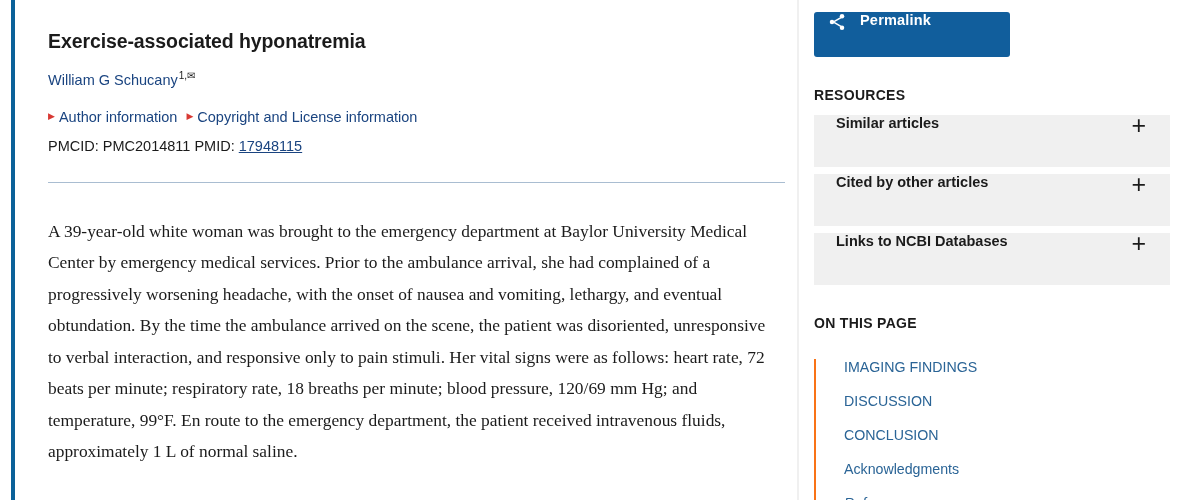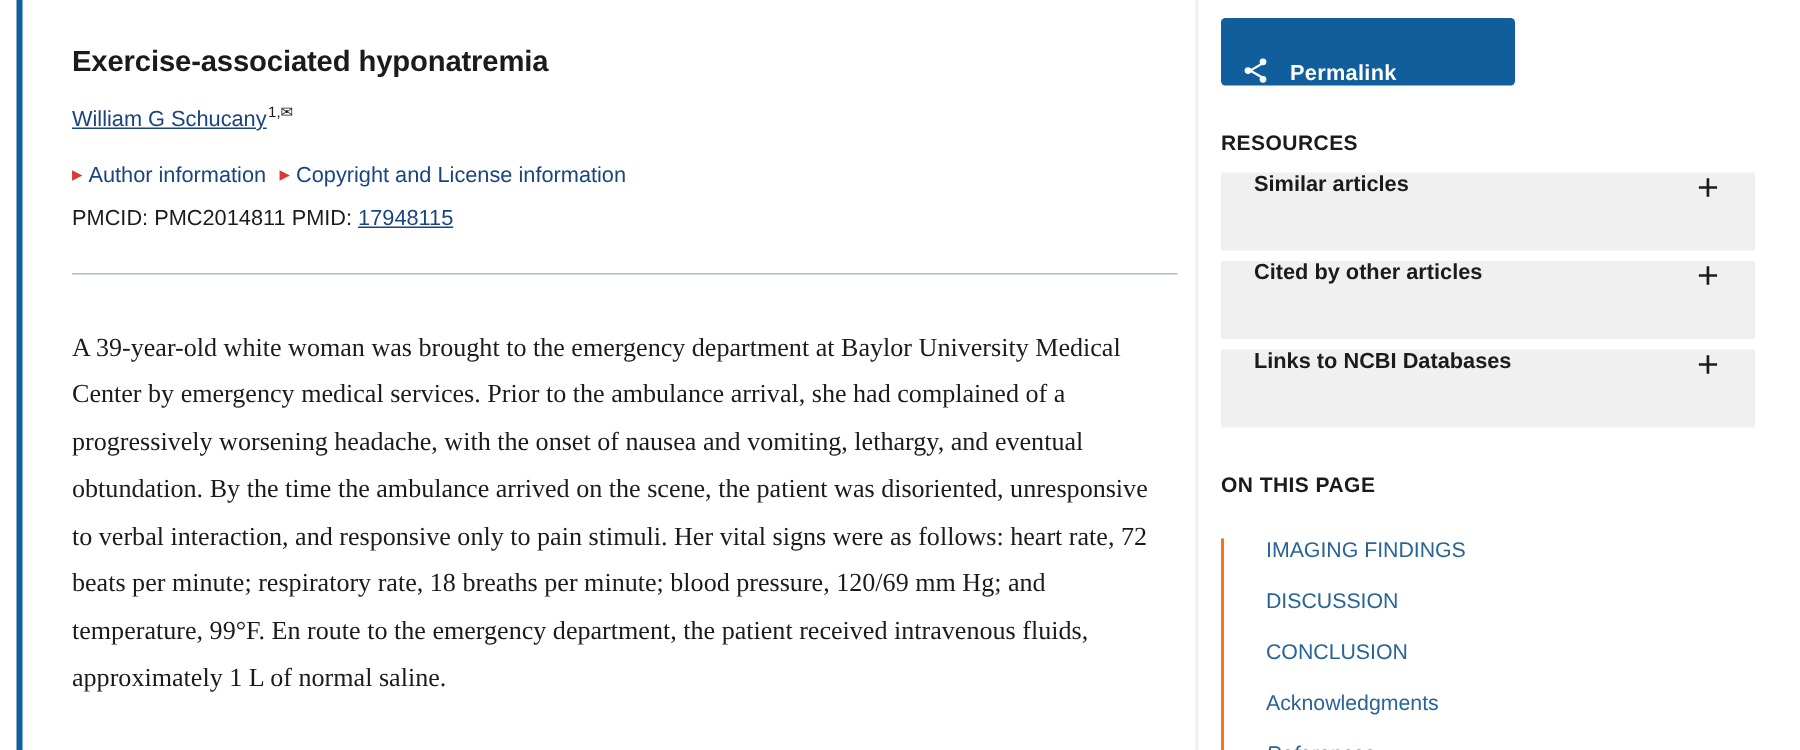--- a/index.html
+++ b/index.html
@@ -44,21 +44,20 @@
     color: #1b1b1b;
     letter-spacing: -0.1px;
   }
   .authors {
     margin-top: 16px;
     font-size: 14.5px;
     line-height: 1.3;
   }
   .author-link {
     color: #1a4480;
-    text-decoration: underline;
     cursor: pointer;
   }
   .author-sup {
     font-size: 10px;
     vertical-align: super;
     color: #1b1b1b;
     margin-left: 1px;
   }
 
   .meta-links {
@@ -114,21 +113,21 @@
     left: 814px; top: 0;
     width: 356px;
   }
   .permalink-btn {
     margin-top: 12px;
     width: 196px; height: 45px;
     background: #115e9c;
     border: none;
     border-radius: 3px;
     display: flex;
-    align-items: flex-end;
+    align-items: flex-start;
     cursor: pointer;
     padding: 0;
   }
   .permalink-icon {
     width: 46px;
     display: flex;
     align-items: center;
     justify-content: center;
   }
   .permalink-label {

